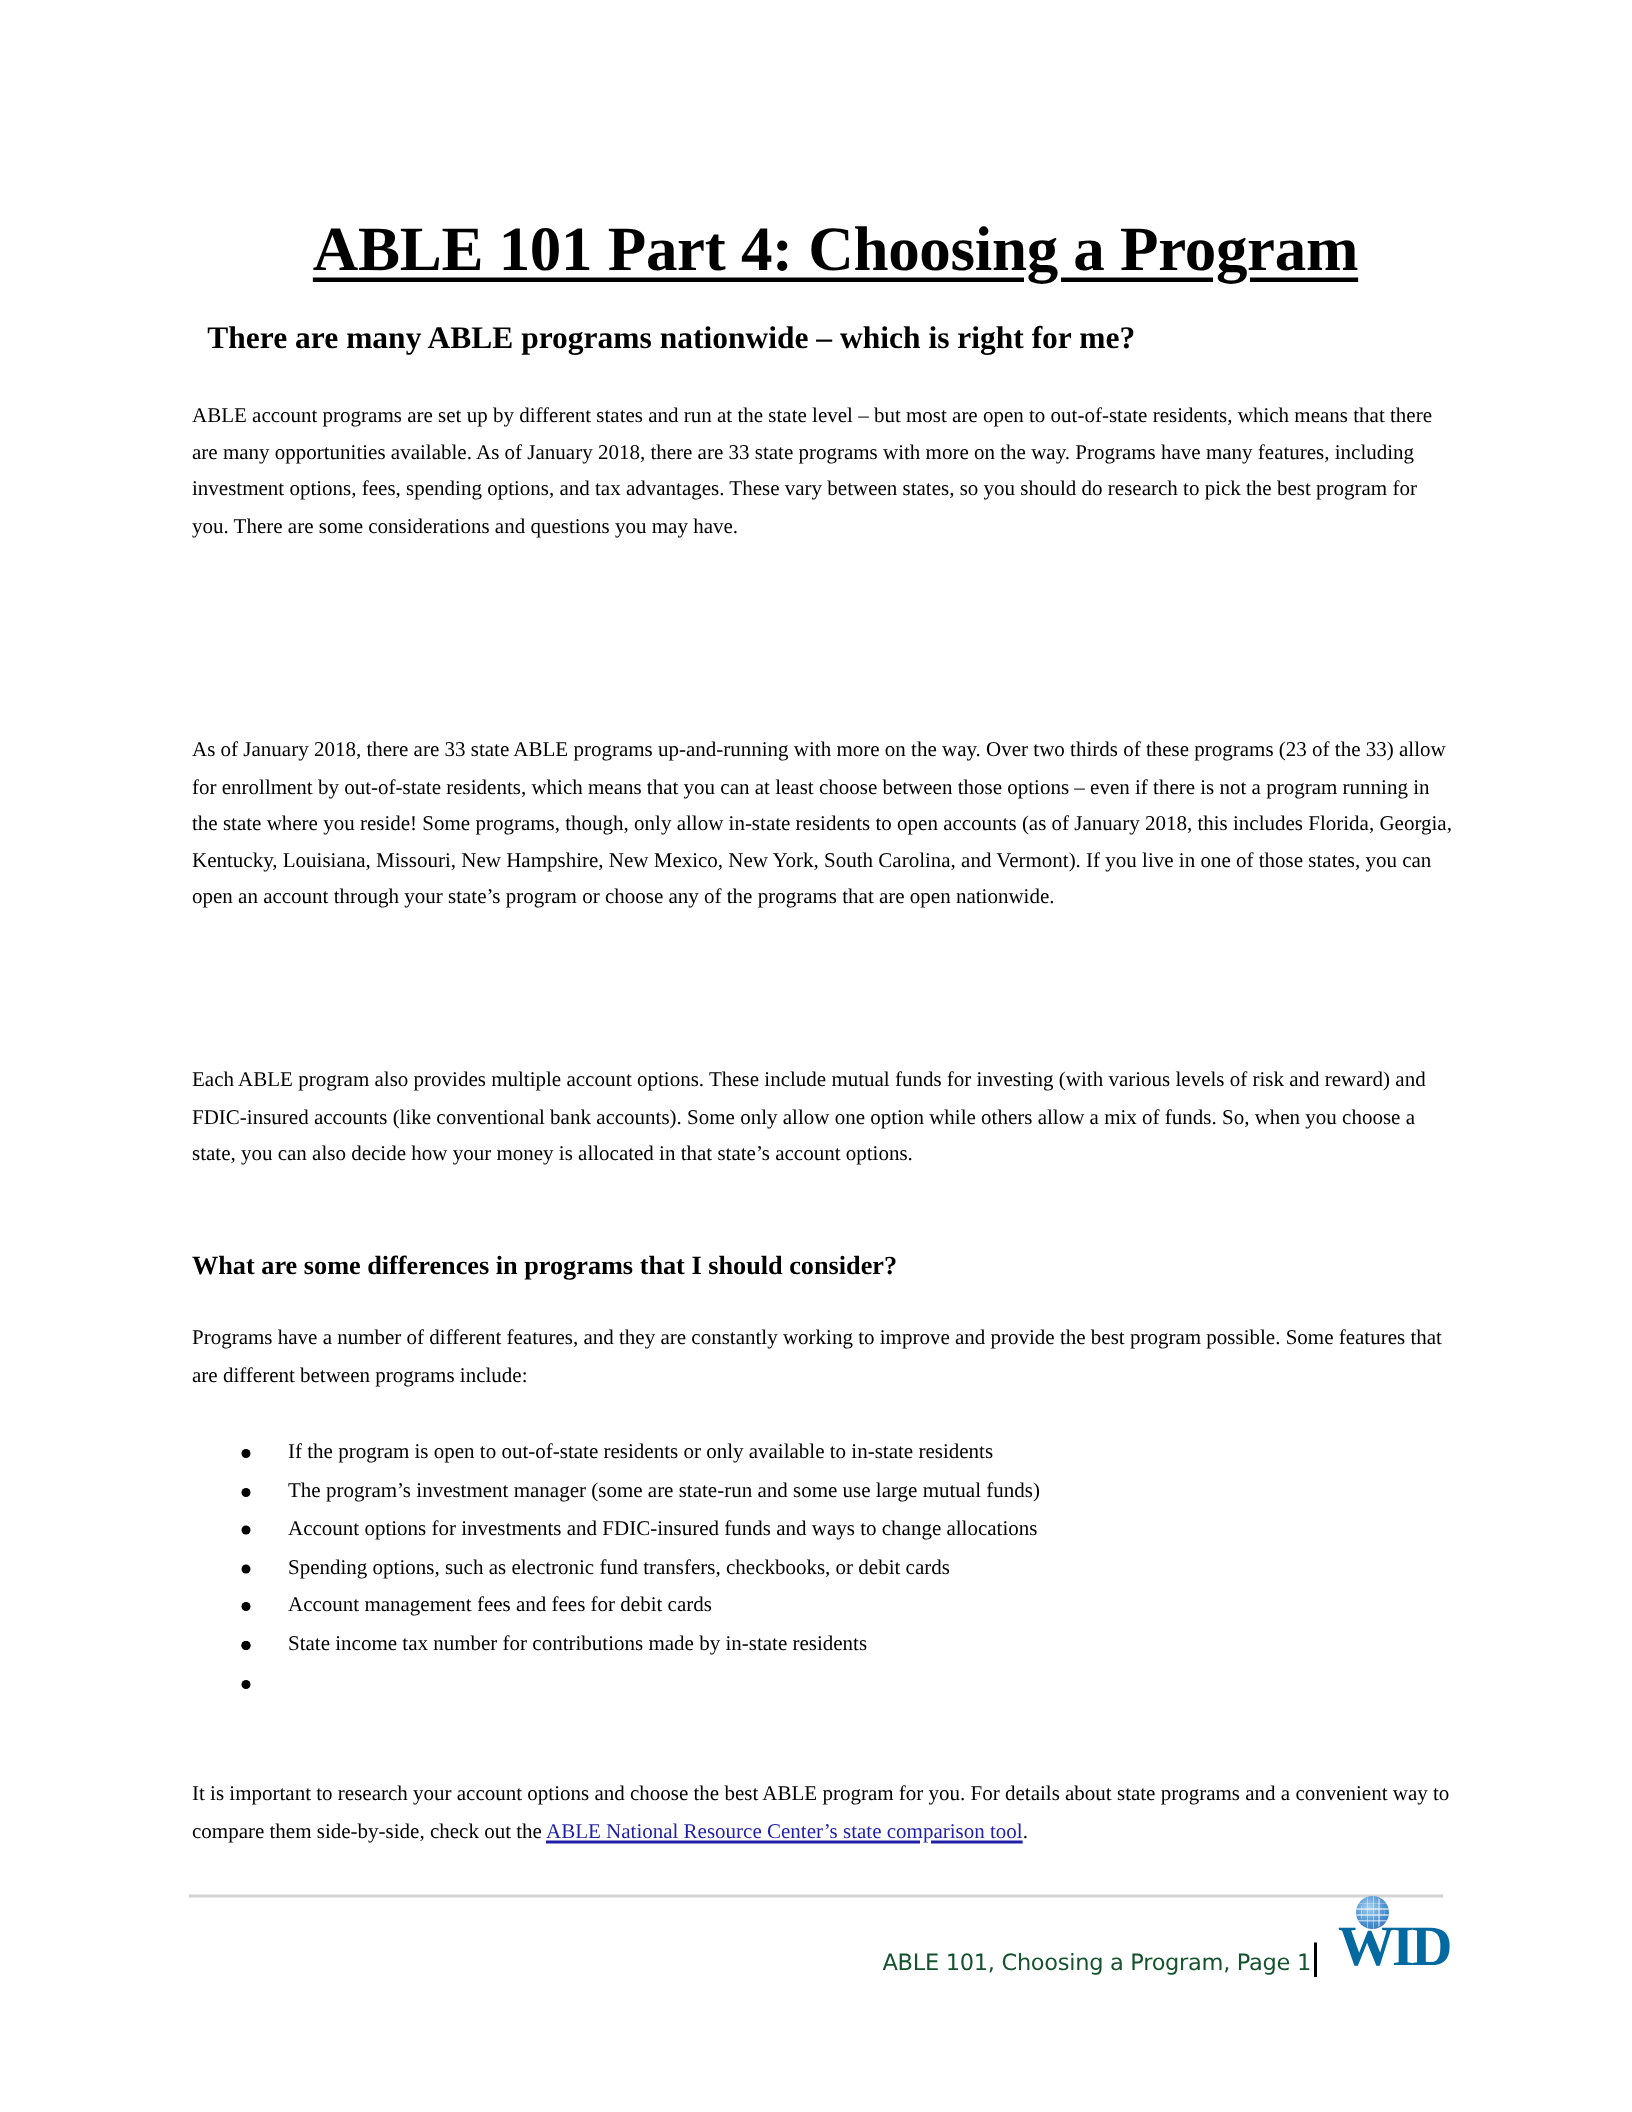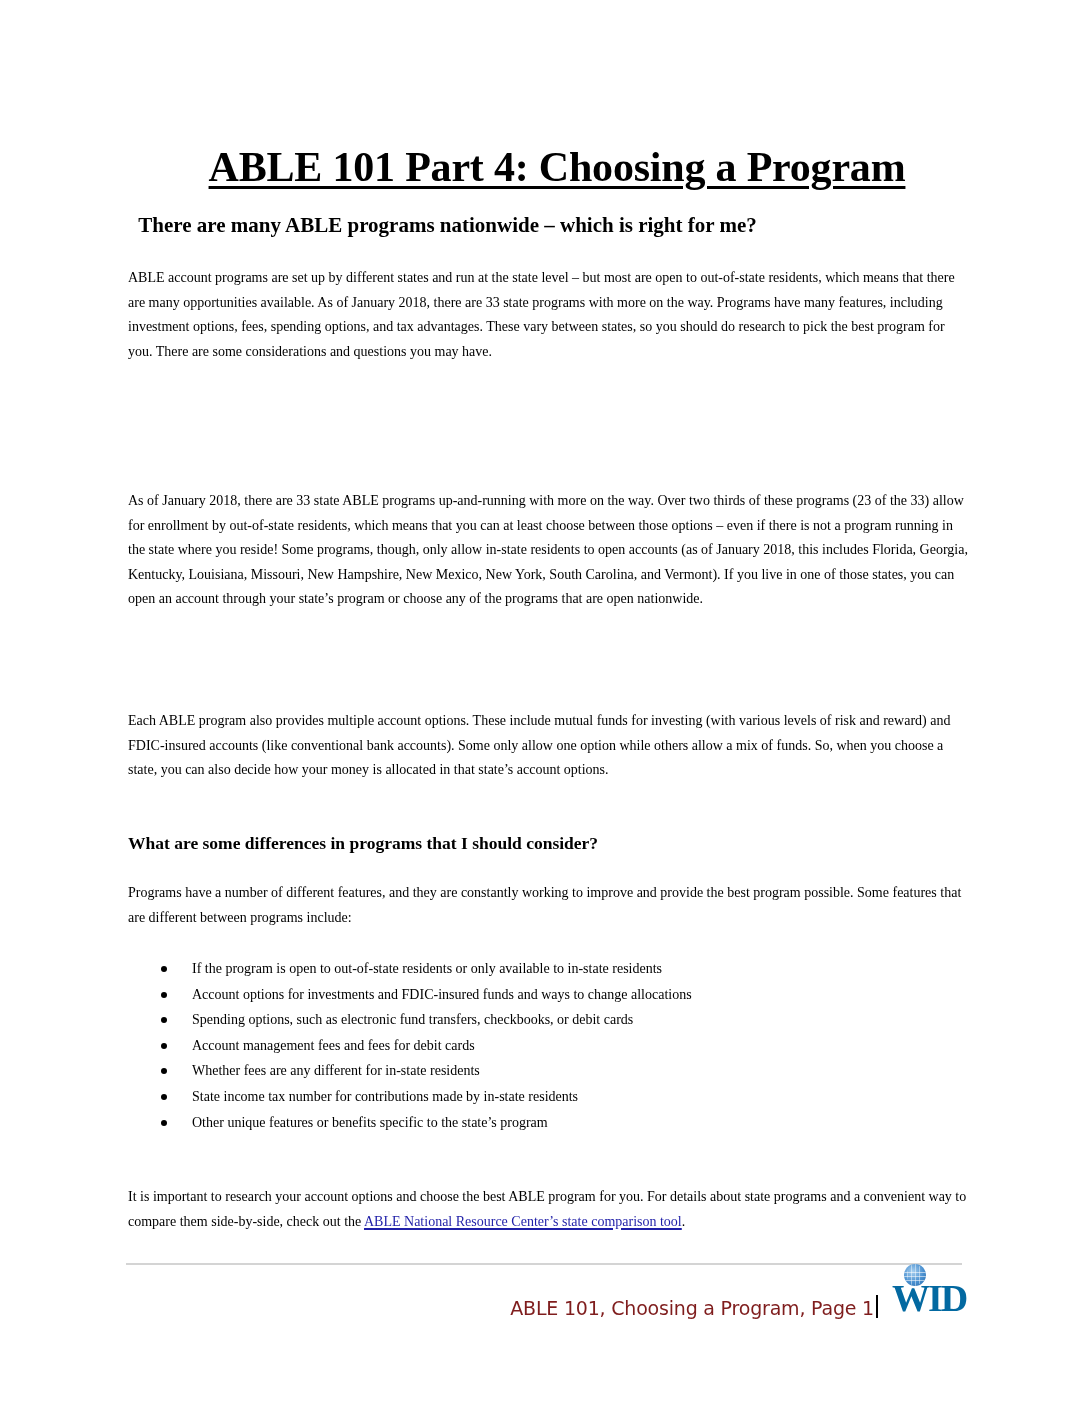--- a/index.html
+++ b/index.html
@@ -99,23 +99,23 @@
       top: 1263px;
       width: 836px;
       height: 2px;
       background: #d4d4d4;
     }
     .footer-text {
       position: absolute;
       top: 1298px;
       right: 214px;
       font-family: "DejaVu Sans", "Liberation Sans", sans-serif;
-      font-size: 19px;
+      font-size: 15px;
       line-height: 20px;
-      color: #7f1d1d;
+      color: #14532d;
       white-space: nowrap;
       letter-spacing: -0.2px;
     }
     .footer-sep {
       position: absolute;
       top: 1295px;
       left: 876px;
       width: 1.5px;
       height: 23px;
       background: #000;
@@ -185,26 +185,27 @@
   </div>
 
   <div class="heading" style="top:831px;">What are some differences in programs that I should consider?</div>
 
   <div class="body-block" style="top:881px;">
     <p>Programs have a number of different features, and they are constantly working to improve and provide the best program possible. Some features that are different between programs include:</p>
   </div>
 
   <ul class="bullets">
     <li><span class="dot"></span><span>If the program is open to out-of-state residents or only available to in-state residents</span></li>
+    <li><span class="dot"></span><span>The program’s investment manager (some are state-run and some use large mutual funds)</span></li>
     <li><span class="dot"></span><span>Account options for investments and FDIC-insured funds and ways to change allocations</span></li>
     <li><span class="dot"></span><span>Spending options, such as electronic fund transfers, checkbooks, or debit cards</span></li>
     <li><span class="dot"></span><span>Account management fees and fees for debit cards</span></li>
-    <li><span class="dot"></span><span>Whether fees are any different for in-state residents</span></li>
+    <li><span class="dot"></span></li>
     <li><span class="dot"></span><span>State income tax number for contributions made by in-state residents</span></li>
-    <li><span class="dot"></span><span>Other unique features or benefits specific to the state’s program</span></li>
+    <li><span class="dot"></span></li>
   </ul>
 
   <div class="body-block" style="top:1185px;">
     <p><span>It is important to research your account options and choose the best ABLE program for you. For details about state programs and a convenient way to compare them side-by-side, check out the </span><a class="link">ABLE National Resource Center’s state comparison tool</a><span>.</span></p>
   </div>
 
   <div class="footer-rule"></div>
 
   <div class="footer-text">ABLE 101, Choosing a Program, Page 1</div>
   <div class="footer-sep"></div>

